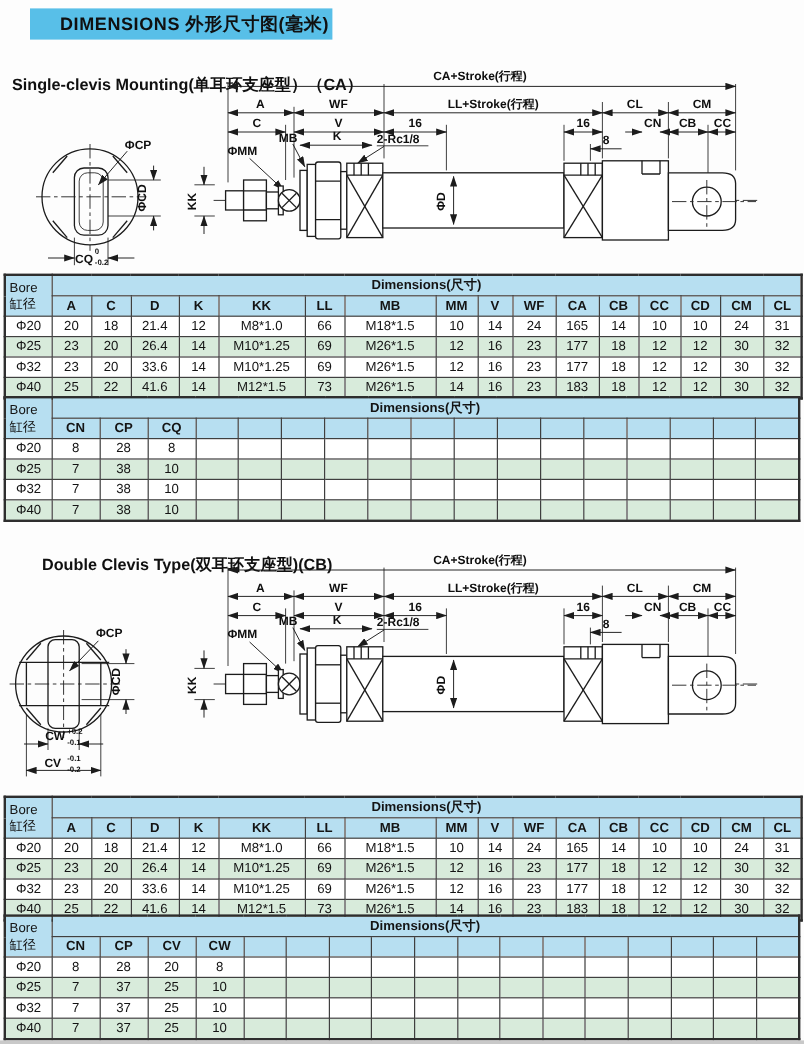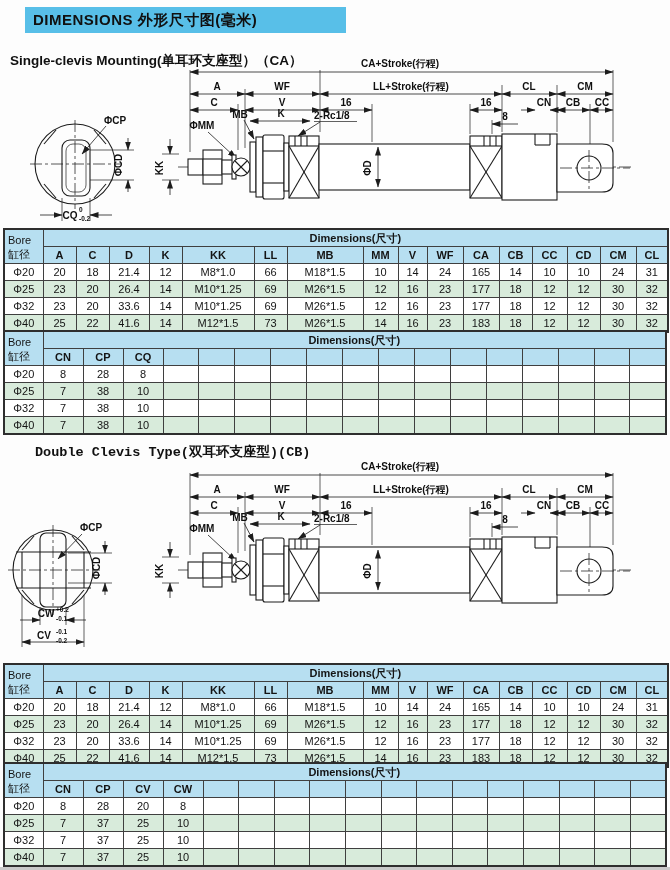--- a/index.html
+++ b/index.html
@@ -2,26 +2,26 @@
 <html style="--title_bg: #58BFE8; --header_bg: #B7DFF1; --row_green: #D8EBDB; --row_white: #FFFFFF;"><head>
 <meta charset="utf-8">
 <style>
   :root{
     --title_bg:#58BFE8; --header_bg:#B7DFF1; --row_green:#D8EBDB; --row_white:#FFFFFF;
     --grid:#3f3f3f; --ink:#141414;
   }
   html,body{margin:0;padding:0;}
   body{width:670px;height:870px;position:relative;background:#fdfdfd;overflow:hidden;
        font-family:"Liberation Sans",sans-serif;color:var(--ink);}
-  .titlebar{position:absolute;left:25px;top:7px;width:321px;height:26px;background:var(--title_bg);
-            display:flex;align-items:center;box-sizing:border-box;padding-left:8px;
+  .titlebar{position:absolute;left:25px;top:7px;width:252px;height:26px;background:var(--title_bg);
+            display:flex;align-items:center;box-sizing:border-box;padding-left:25px;
             font-size:15px;font-weight:bold;letter-spacing:.5px;color:#101010;}
   .sec-heading{position:absolute;font-size:13.5px;font-weight:bold;color:#101010;white-space:nowrap;}
-  #heading-single{left:10px;top:52px;}
-  #heading-double{left:35px;top:443px;font-family:Liberation Mono, monospace;}
+  #heading-single{left:10px;top:62px;}
+  #heading-double{left:35px;top:462px;}
   .drawing{position:absolute;left:0;}
   #drawing-single{top:52px;}
   #drawing-double{top:455px;}
 
   
   table.dims{position:absolute;left:3px;border-collapse:collapse;table-layout:fixed;width:664px;
              font-size:11px;color:var(--ink);}
   #table-main-1{top:228px;} #table-sub-1{top:330px;}
   #table-main-2{top:663px;} #table-sub-2{top:762px;}
   table.dims th,table.dims td{border:1px solid var(--grid);height:16px;padding:0;text-align:center;

